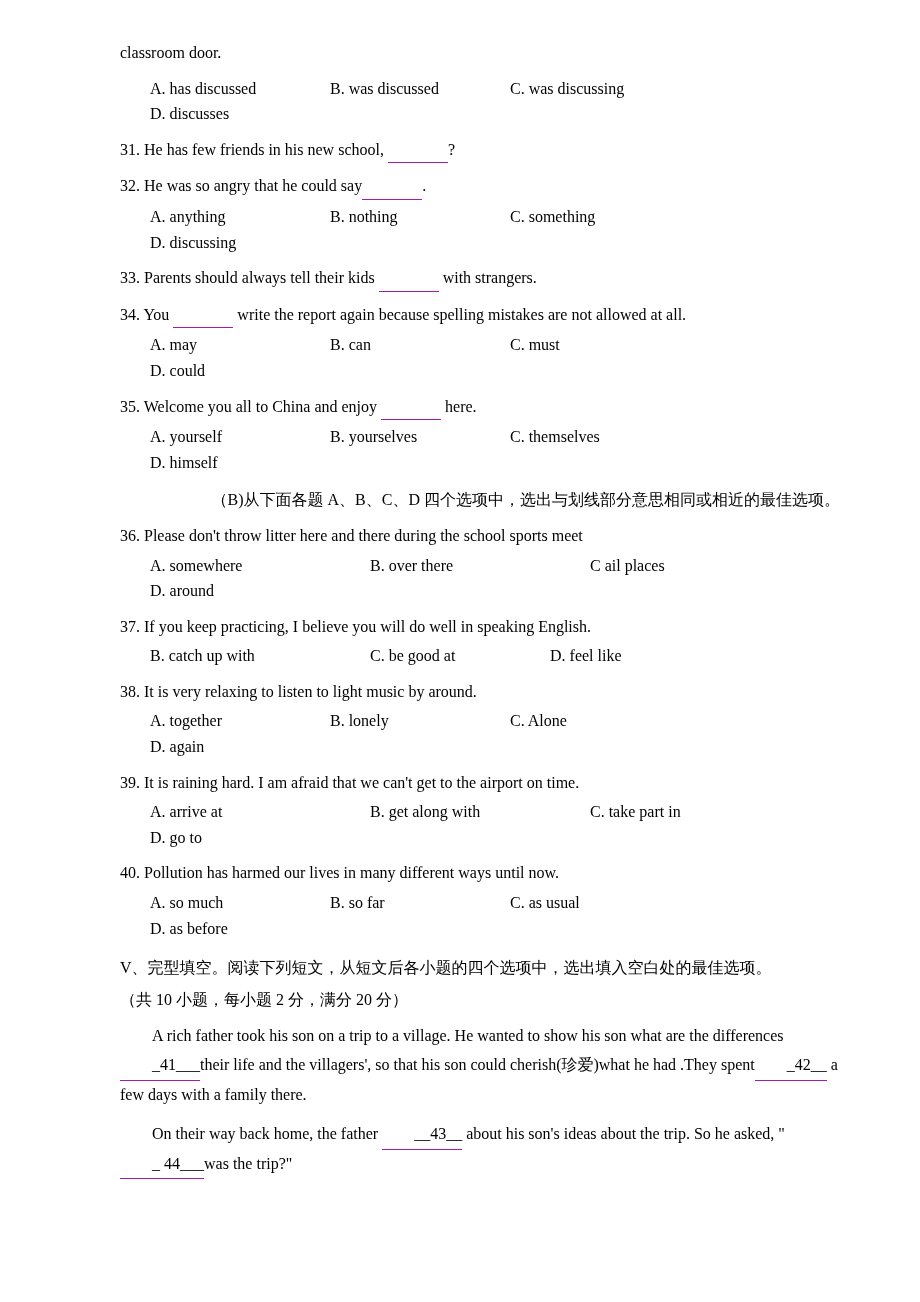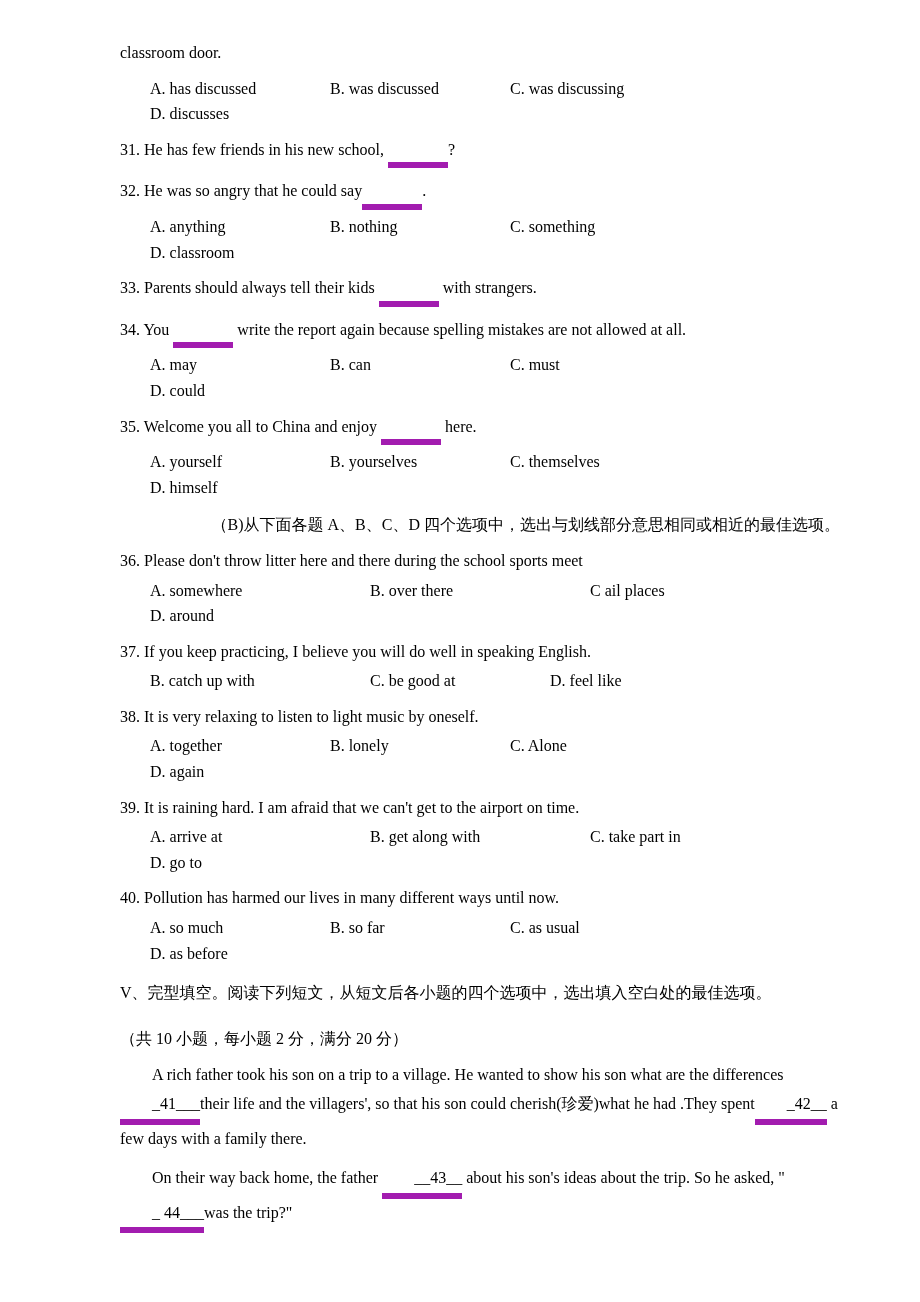--- a/index.html
+++ b/index.html
@@ -39,31 +39,31 @@
       margin-right: 20px;
     }
     .section-header {
       margin: 12px 0 10px 0;
       text-align: right;
     }
     .underline {
     }
     .blank {
       display: inline-block;
-      border-bottom: 6px solid #a21caf;
+      border-bottom: 1px solid #a21caf;
       min-width: 60px;
       text-align: center;
     }
     .passage-block {
       margin-bottom: 10px;
       text-indent: 2em;
       line-height: 1.8;
     }
     .section-v-header {
-      margin: 14px 0 20px 0;
+      margin: 14px 0 6px 0;
     }
     .section-v-sub {
       margin-bottom: 10px;
     }
   </style>
 </head>
 <body>
 
 <div class="question-block">
   <span>classroom door.</span>
@@ -83,21 +83,21 @@
 </div>
 
 <div class="question-block">
   <div class="question-text">
     <span>32. He was so angry that he could say<span class="blank">&nbsp;&nbsp;&nbsp;&nbsp;&nbsp;&nbsp;&nbsp;&nbsp;</span>.</span>
   </div>
   <div class="options-row">
     <span class="option">A. anything</span>
     <span class="option">B. nothing</span>
     <span class="option">C. something</span>
-    <span class="option">D. classroom</span>
+    <span class="option">D. discussing</span>
   </div>
 </div>
 
 <div class="question-block">
   <div class="question-text">
     <span>33. Parents should always tell their kids <span class="blank">&nbsp;&nbsp;&nbsp;&nbsp;&nbsp;&nbsp;</span> with strangers.</span>
   </div>
 </div>
 
 <div class="question-block">
@@ -146,21 +146,21 @@
   </div>
   <div class="options-row">
     <span class="option-wide">B. catch up with</span>
     <span class="option">C. be good at</span>
     <span class="option">D. feel like</span>
   </div>
 </div>
 
 <div class="question-block">
   <div class="question-text">
-    <span>38. It is very relaxing to listen to light music <span class="underline">by oneself</span>.</span>
+    <span>38. It is very relaxing to listen to light music <span class="underline">by around</span>.</span>
   </div>
   <div class="options-row">
     <span class="option">A. together</span>
     <span class="option">B. lonely</span>
     <span class="option">C. Alone</span>
     <span class="option">D. again</span>
   </div>
 </div>
 
 <div class="question-block">

